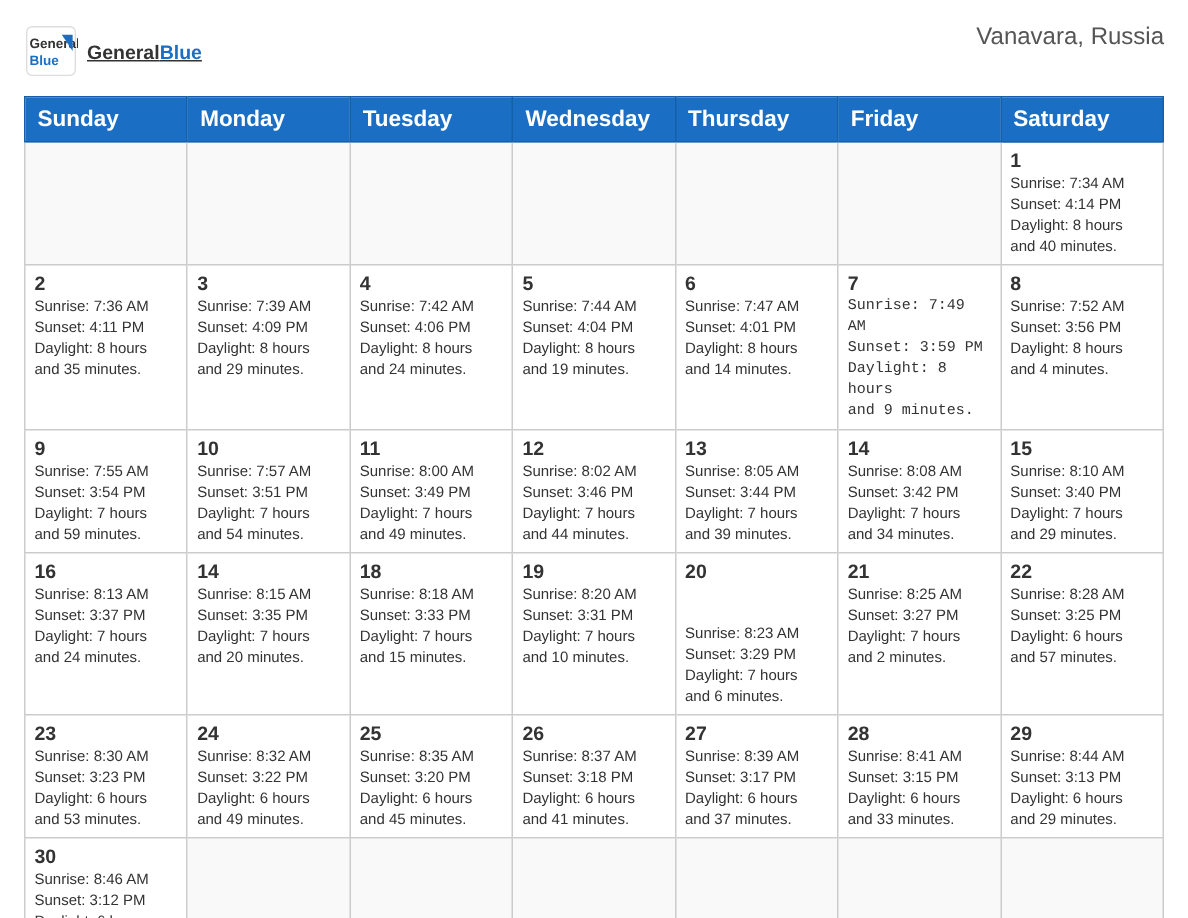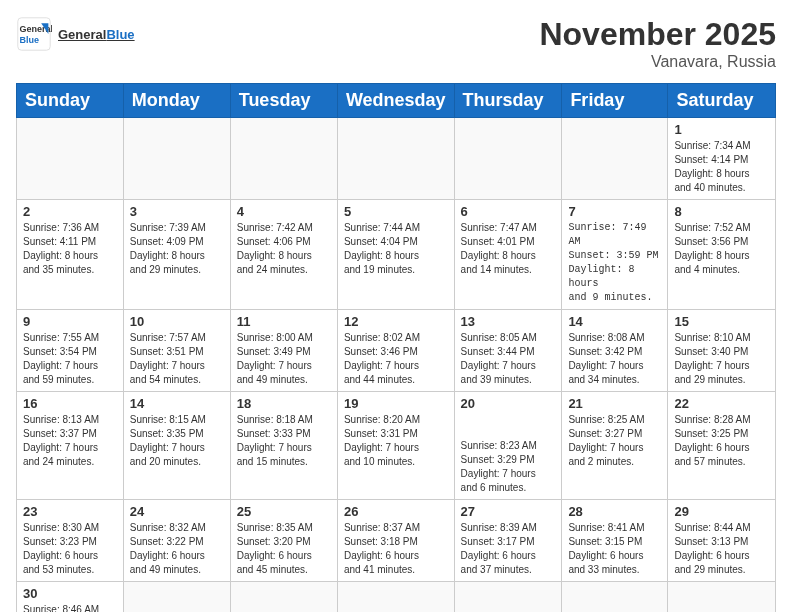--- a/index.html
+++ b/index.html
@@ -39,21 +39,21 @@
     .calendar {
       width: 100%;
       border-collapse: collapse;
       border: 1px solid #ccc;
     }
     .calendar thead th {
       background: #1a6fc4;
       color: #fff;
       text-align: left;
       padding: 6px 8px;
-      font-size: 18px;
+      font-size: 15px;
       border: 1px solid #1560aa;
     }
     .calendar tbody td {
       border: 1px solid #ccc;
       vertical-align: top;
       padding: 4px 6px;
       width: calc(100% / 7);
       min-height: 80px;
     }
     .day-number {
@@ -81,21 +81,20 @@
       <text x="4" y="30" font-size="10" font-weight="bold" fill="#1a6fc4" font-family="Arial">Blue</text>
       <polygon points="28,8 36,8 36,20" fill="#1a6fc4"></polygon>
     </svg>
     <div>
       <div style="font-size:13px;font-weight:bold;color:#333;text-decoration:underline;">
         <span style="color:#333;">General</span><span style="color:#1a6fc4;">Blue</span>
       </div>
     </div>
   </div>
   <div class="title-block">
-    <h1>November 2025</h1>
     <h2>Vanavara, Russia</h2>
   </div>
 </div>
 
 <table class="calendar">
   <thead>
     <tr>
     <th>Sunday</th>
         <th>Monday</th>
         <th>Tuesday</th>

